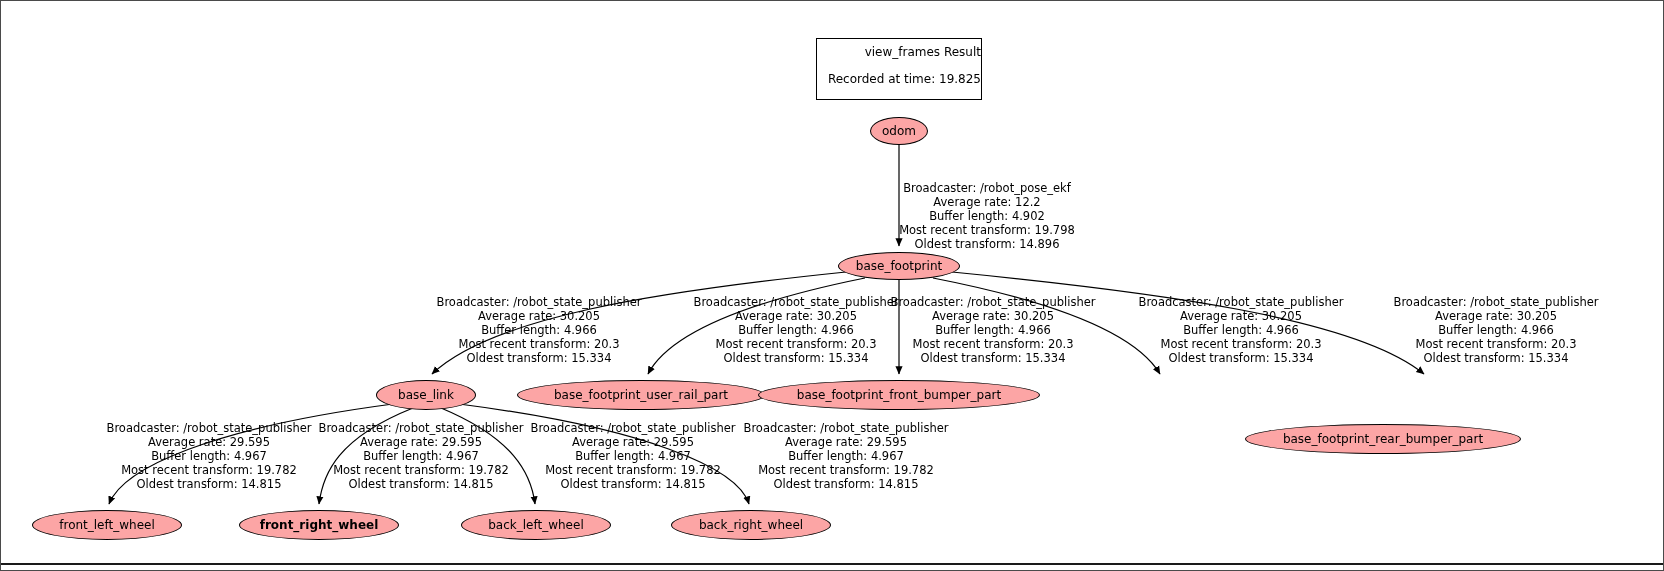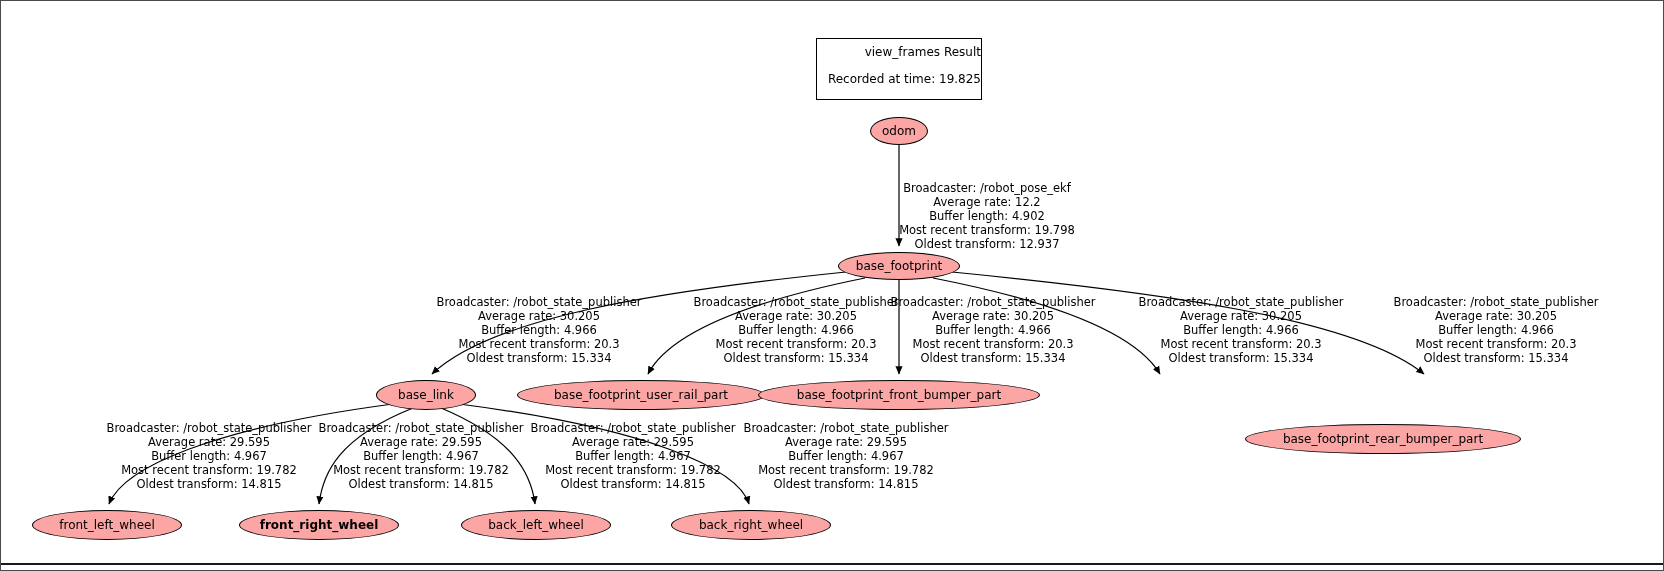--- a/index.html
+++ b/index.html
@@ -96,21 +96,21 @@
   <div class="title-box">
     <div class="t1">view_frames Result</div>
     <div class="t2">Recorded at time: 19.825</div>
   </div>
 
   <div class="edge-label" style="left:881px; top:180px;">
     <div>Broadcaster: /robot_pose_ekf</div>
     <div>Average rate: 12.2</div>
     <div>Buffer length: 4.902</div>
     <div>Most recent transform: 19.798</div>
-    <div>Oldest transform: 12.937</div>
+    <div>Oldest transform: 14.896</div>
   </div>
 
   <div class="edge-label" style="left:433px; top:294px;">
     <div>Broadcaster: /robot_state_publisher</div>
     <div>Average rate: 30.205</div>
     <div>Buffer length: 4.966</div>
     <div>Most recent transform: 20.3</div>
     <div>Oldest transform: 15.334</div>
   </div>
   <div class="edge-label" style="left:690px; top:294px;">

